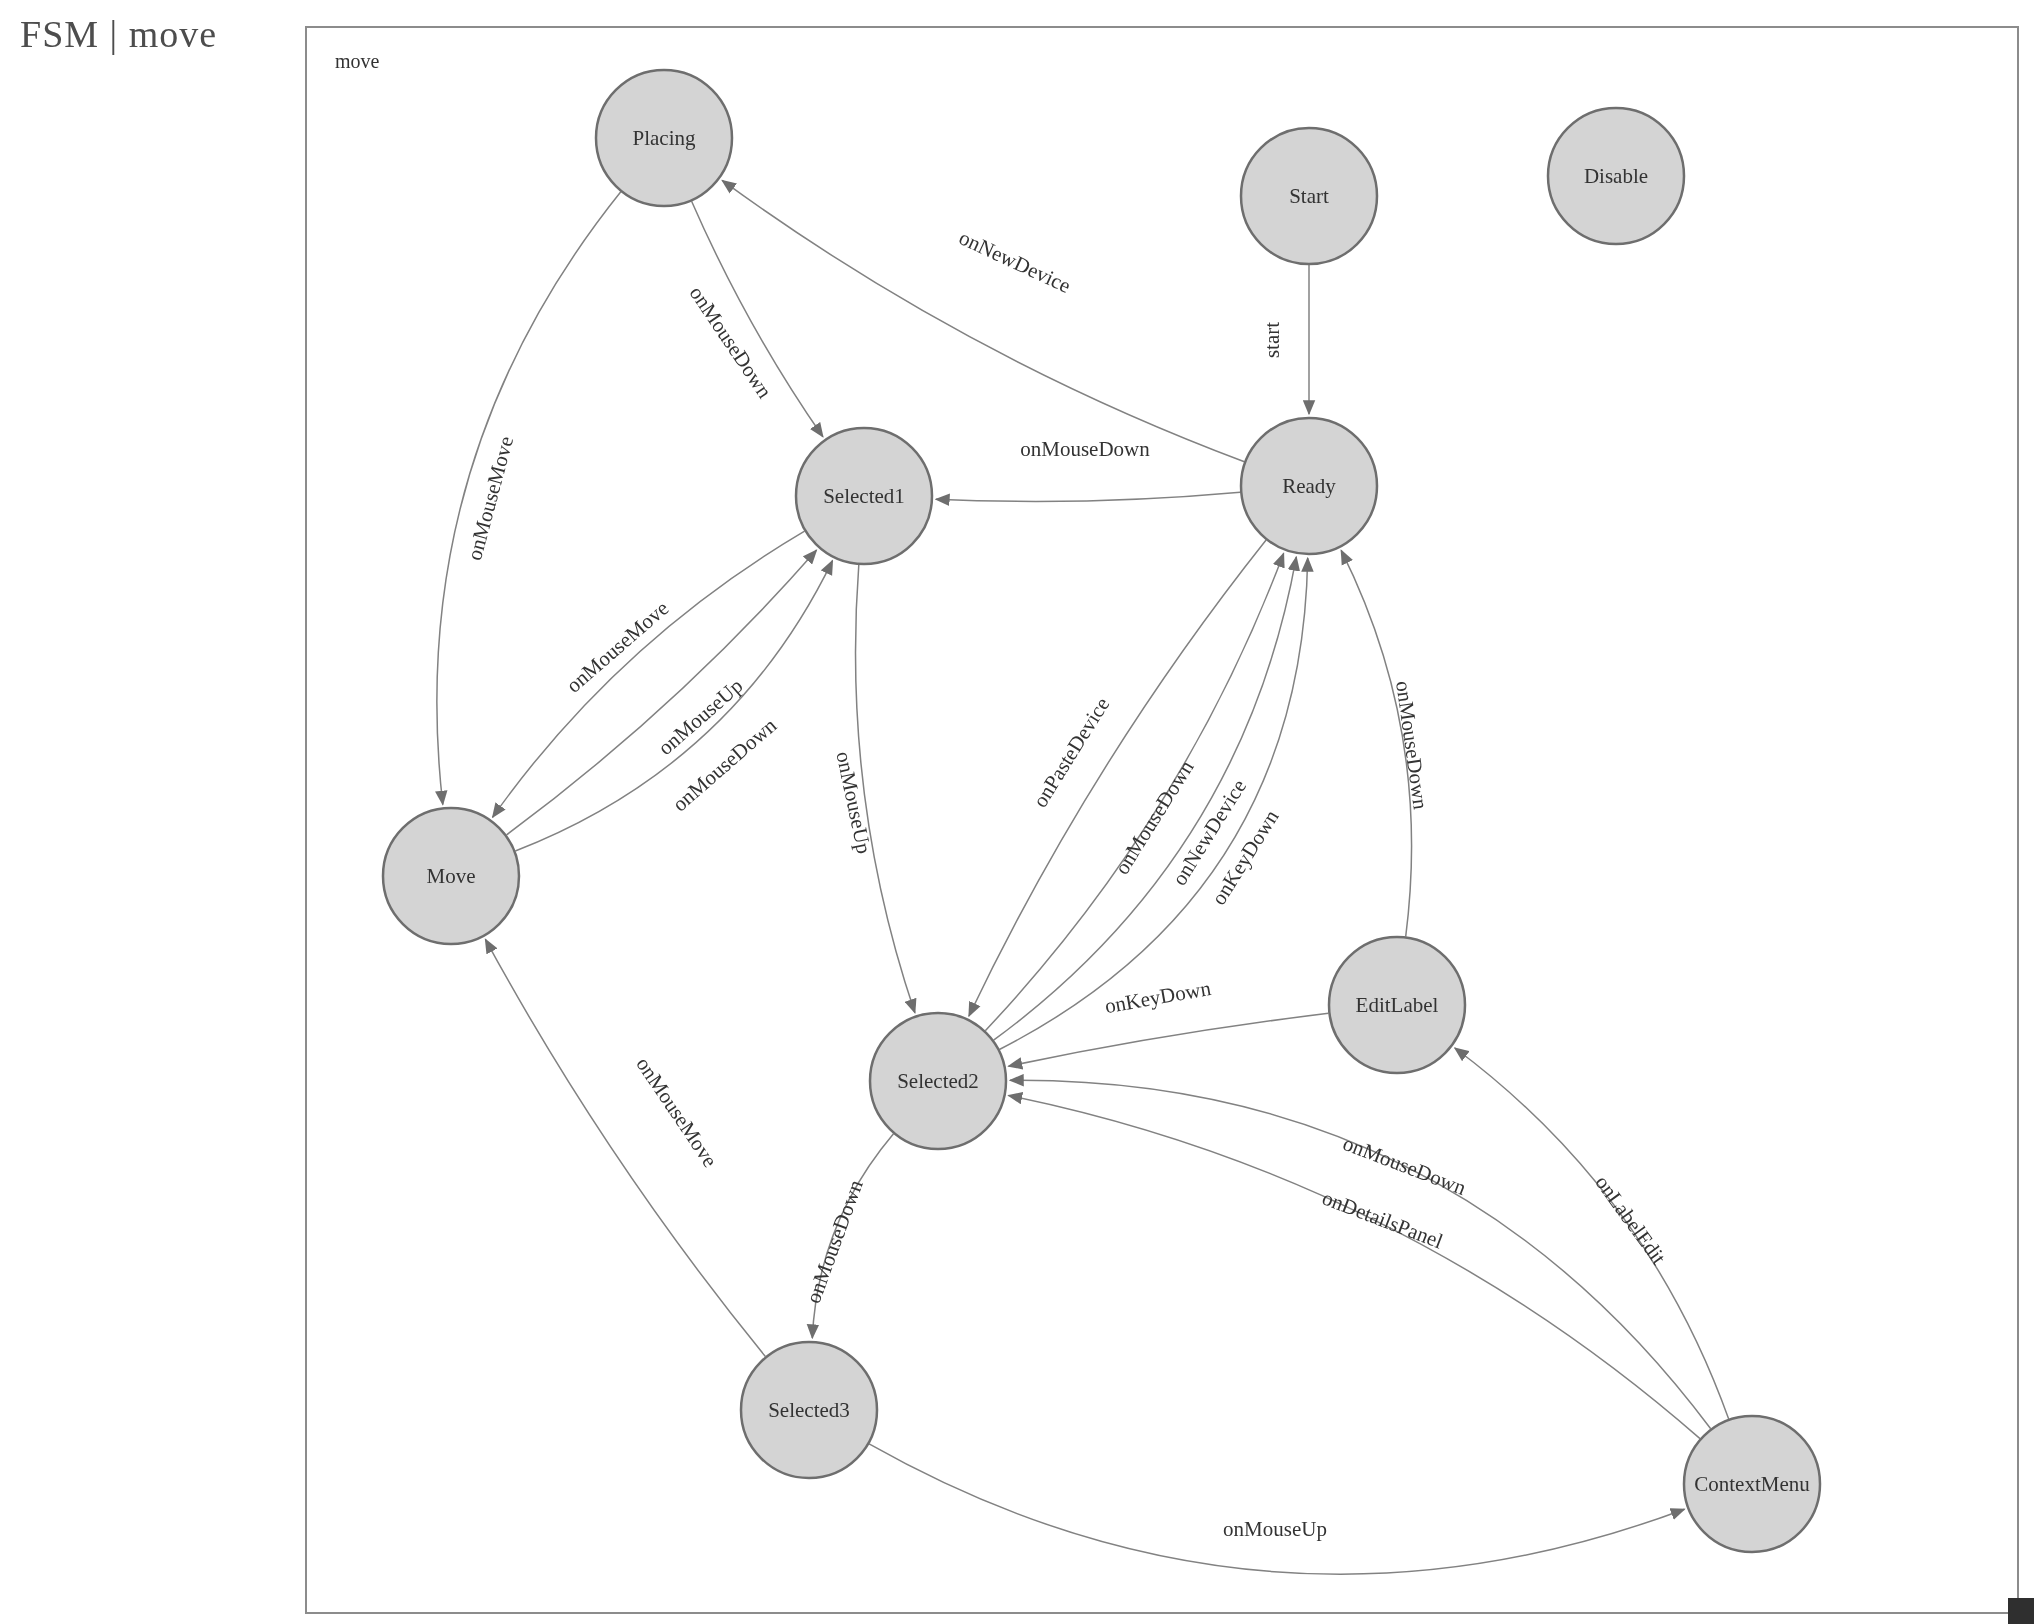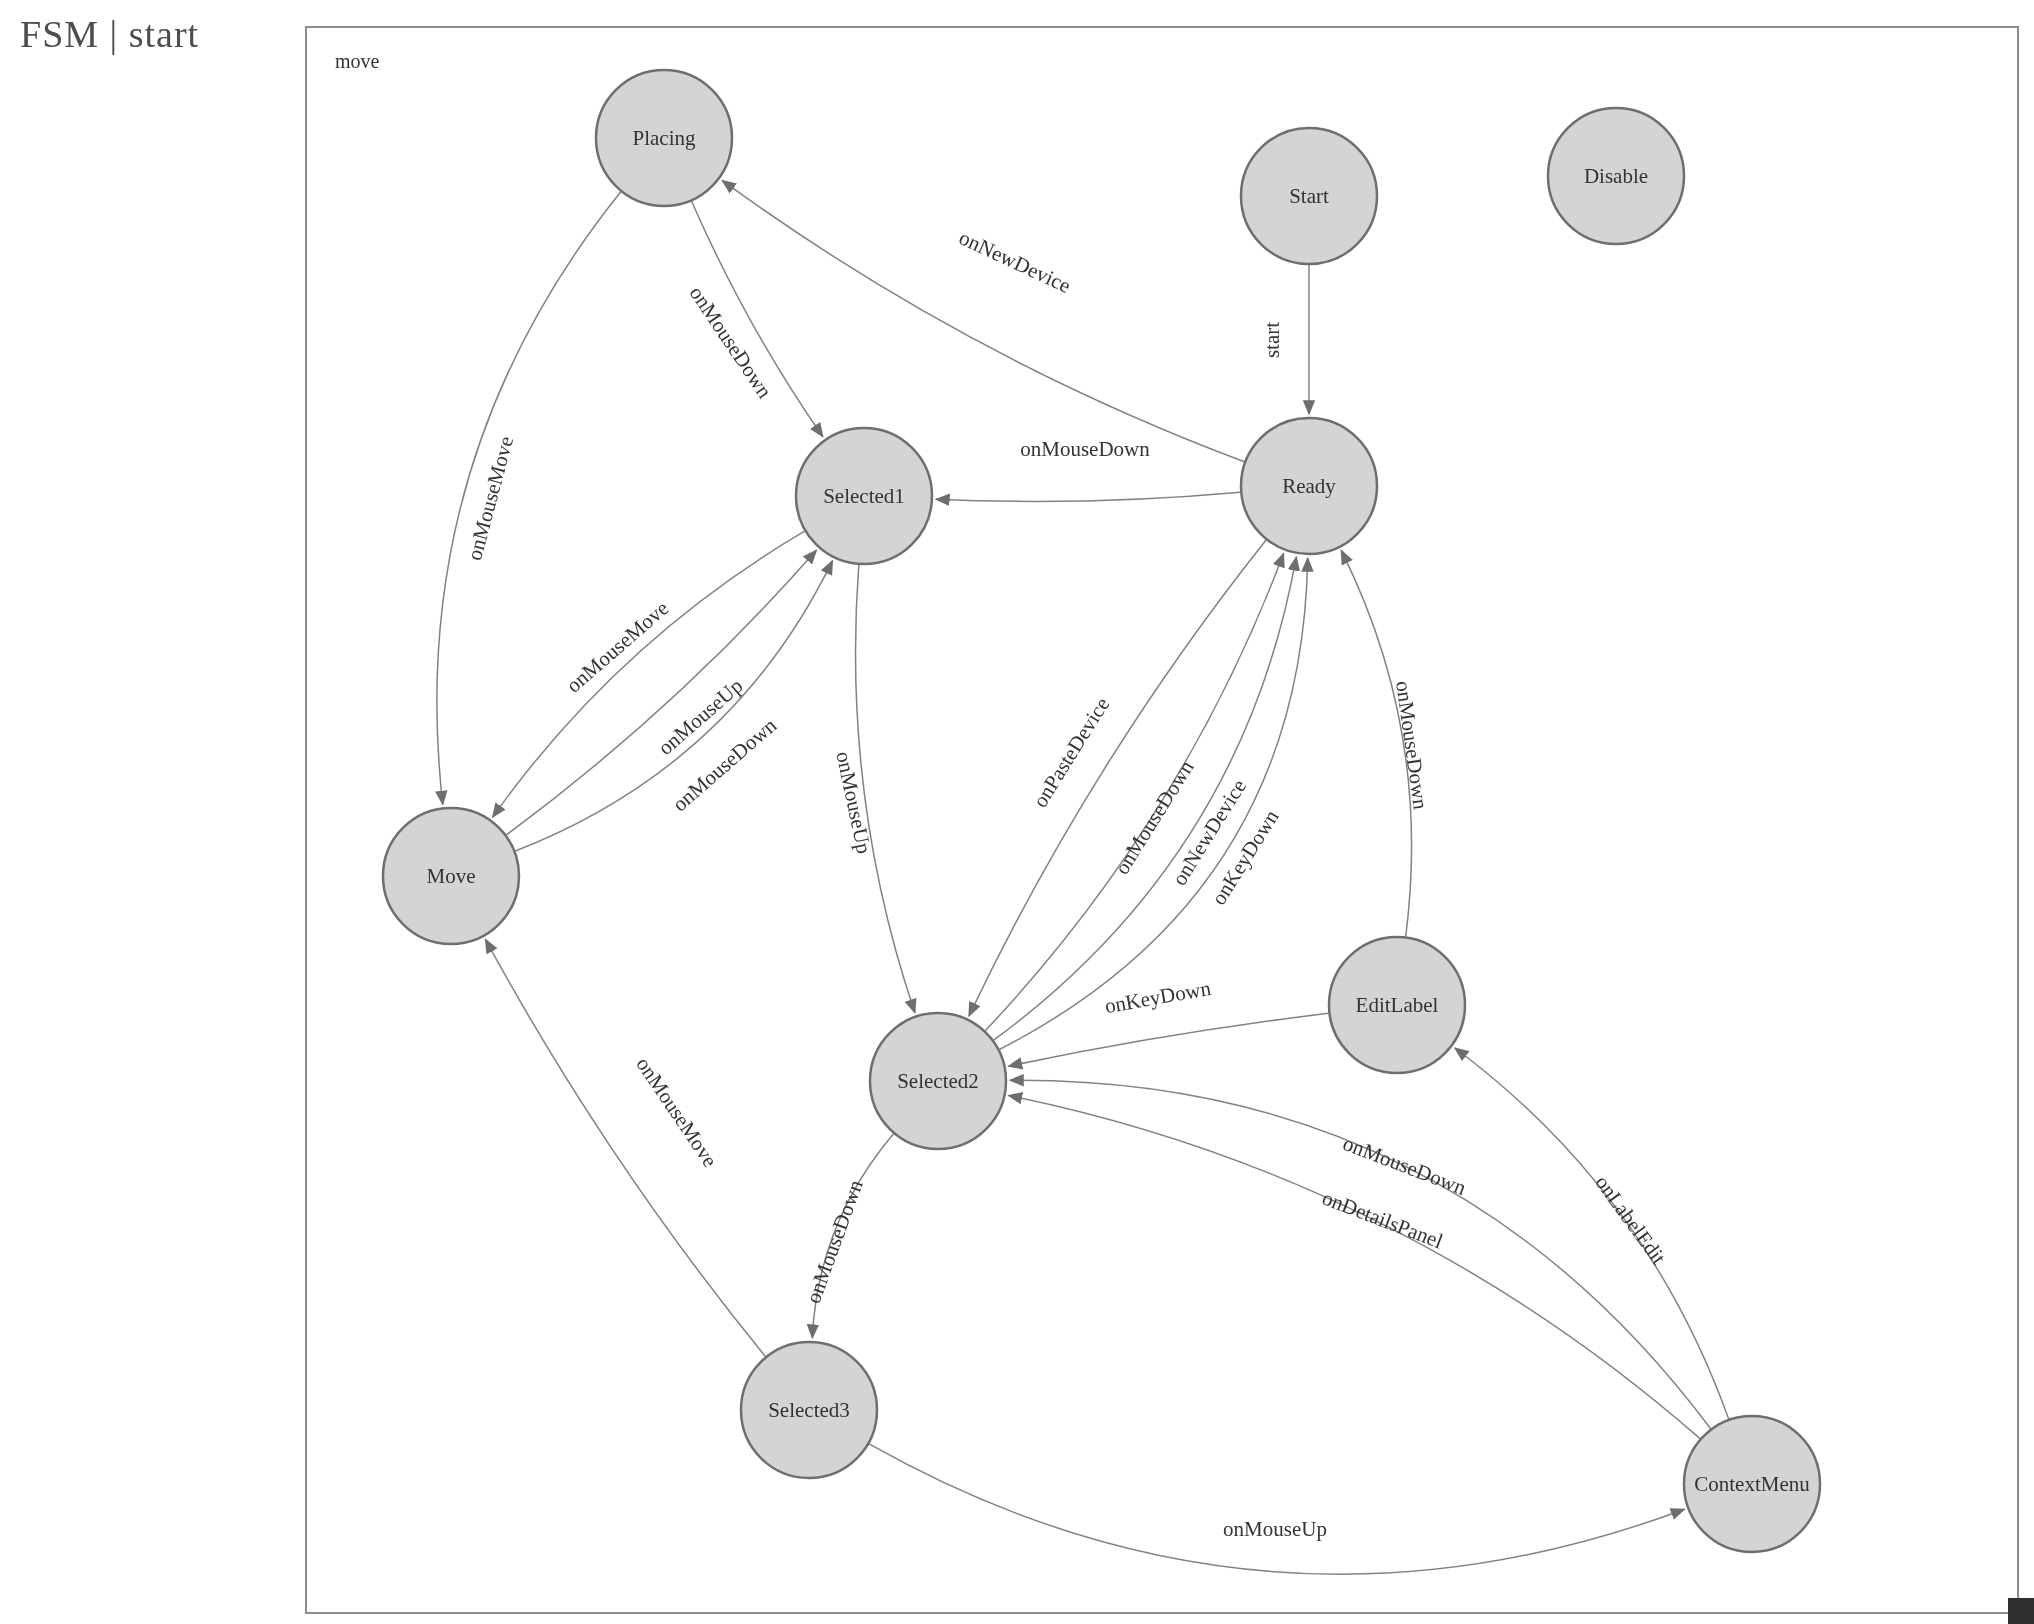--- a/index.html
+++ b/index.html
@@ -21,21 +21,21 @@
   .canvas svg { position:absolute; left:0; top:0; }
   .corner-box {
     position:absolute; left:2008px; top:1598px;
     width:26px; height:26px; background:#2f2f2f;
   }
   text { font-family:"Liberation Serif","DejaVu Serif",serif; }
 </style>
 </head>
 <body>
 
-<div class="page-title">FSM | start</div>
+<div class="page-title">FSM | move</div>
 
 <div class="canvas">
   <svg id="fsm-svg" xmlns="http://www.w3.org/2000/svg" width="1714" height="1588" viewBox="0 0 1714 1588">
       <defs>
         <marker id="arrow" viewBox="0 0 12 10" refX="11" refY="5" markerWidth="15" markerHeight="13" orient="auto" markerUnits="userSpaceOnUse">
           <path d="M 0 0 L 12 5 L 0 10 z" fill="#6e6e6e"></path>
         </marker>
       </defs>
       <g>
         <path d="M 1002.0 237.0 Q 1002.0 313.0 1002.0 386.0" fill="none" stroke="#828282" stroke-width="1.5" marker-end="url(#arrow)"></path>

